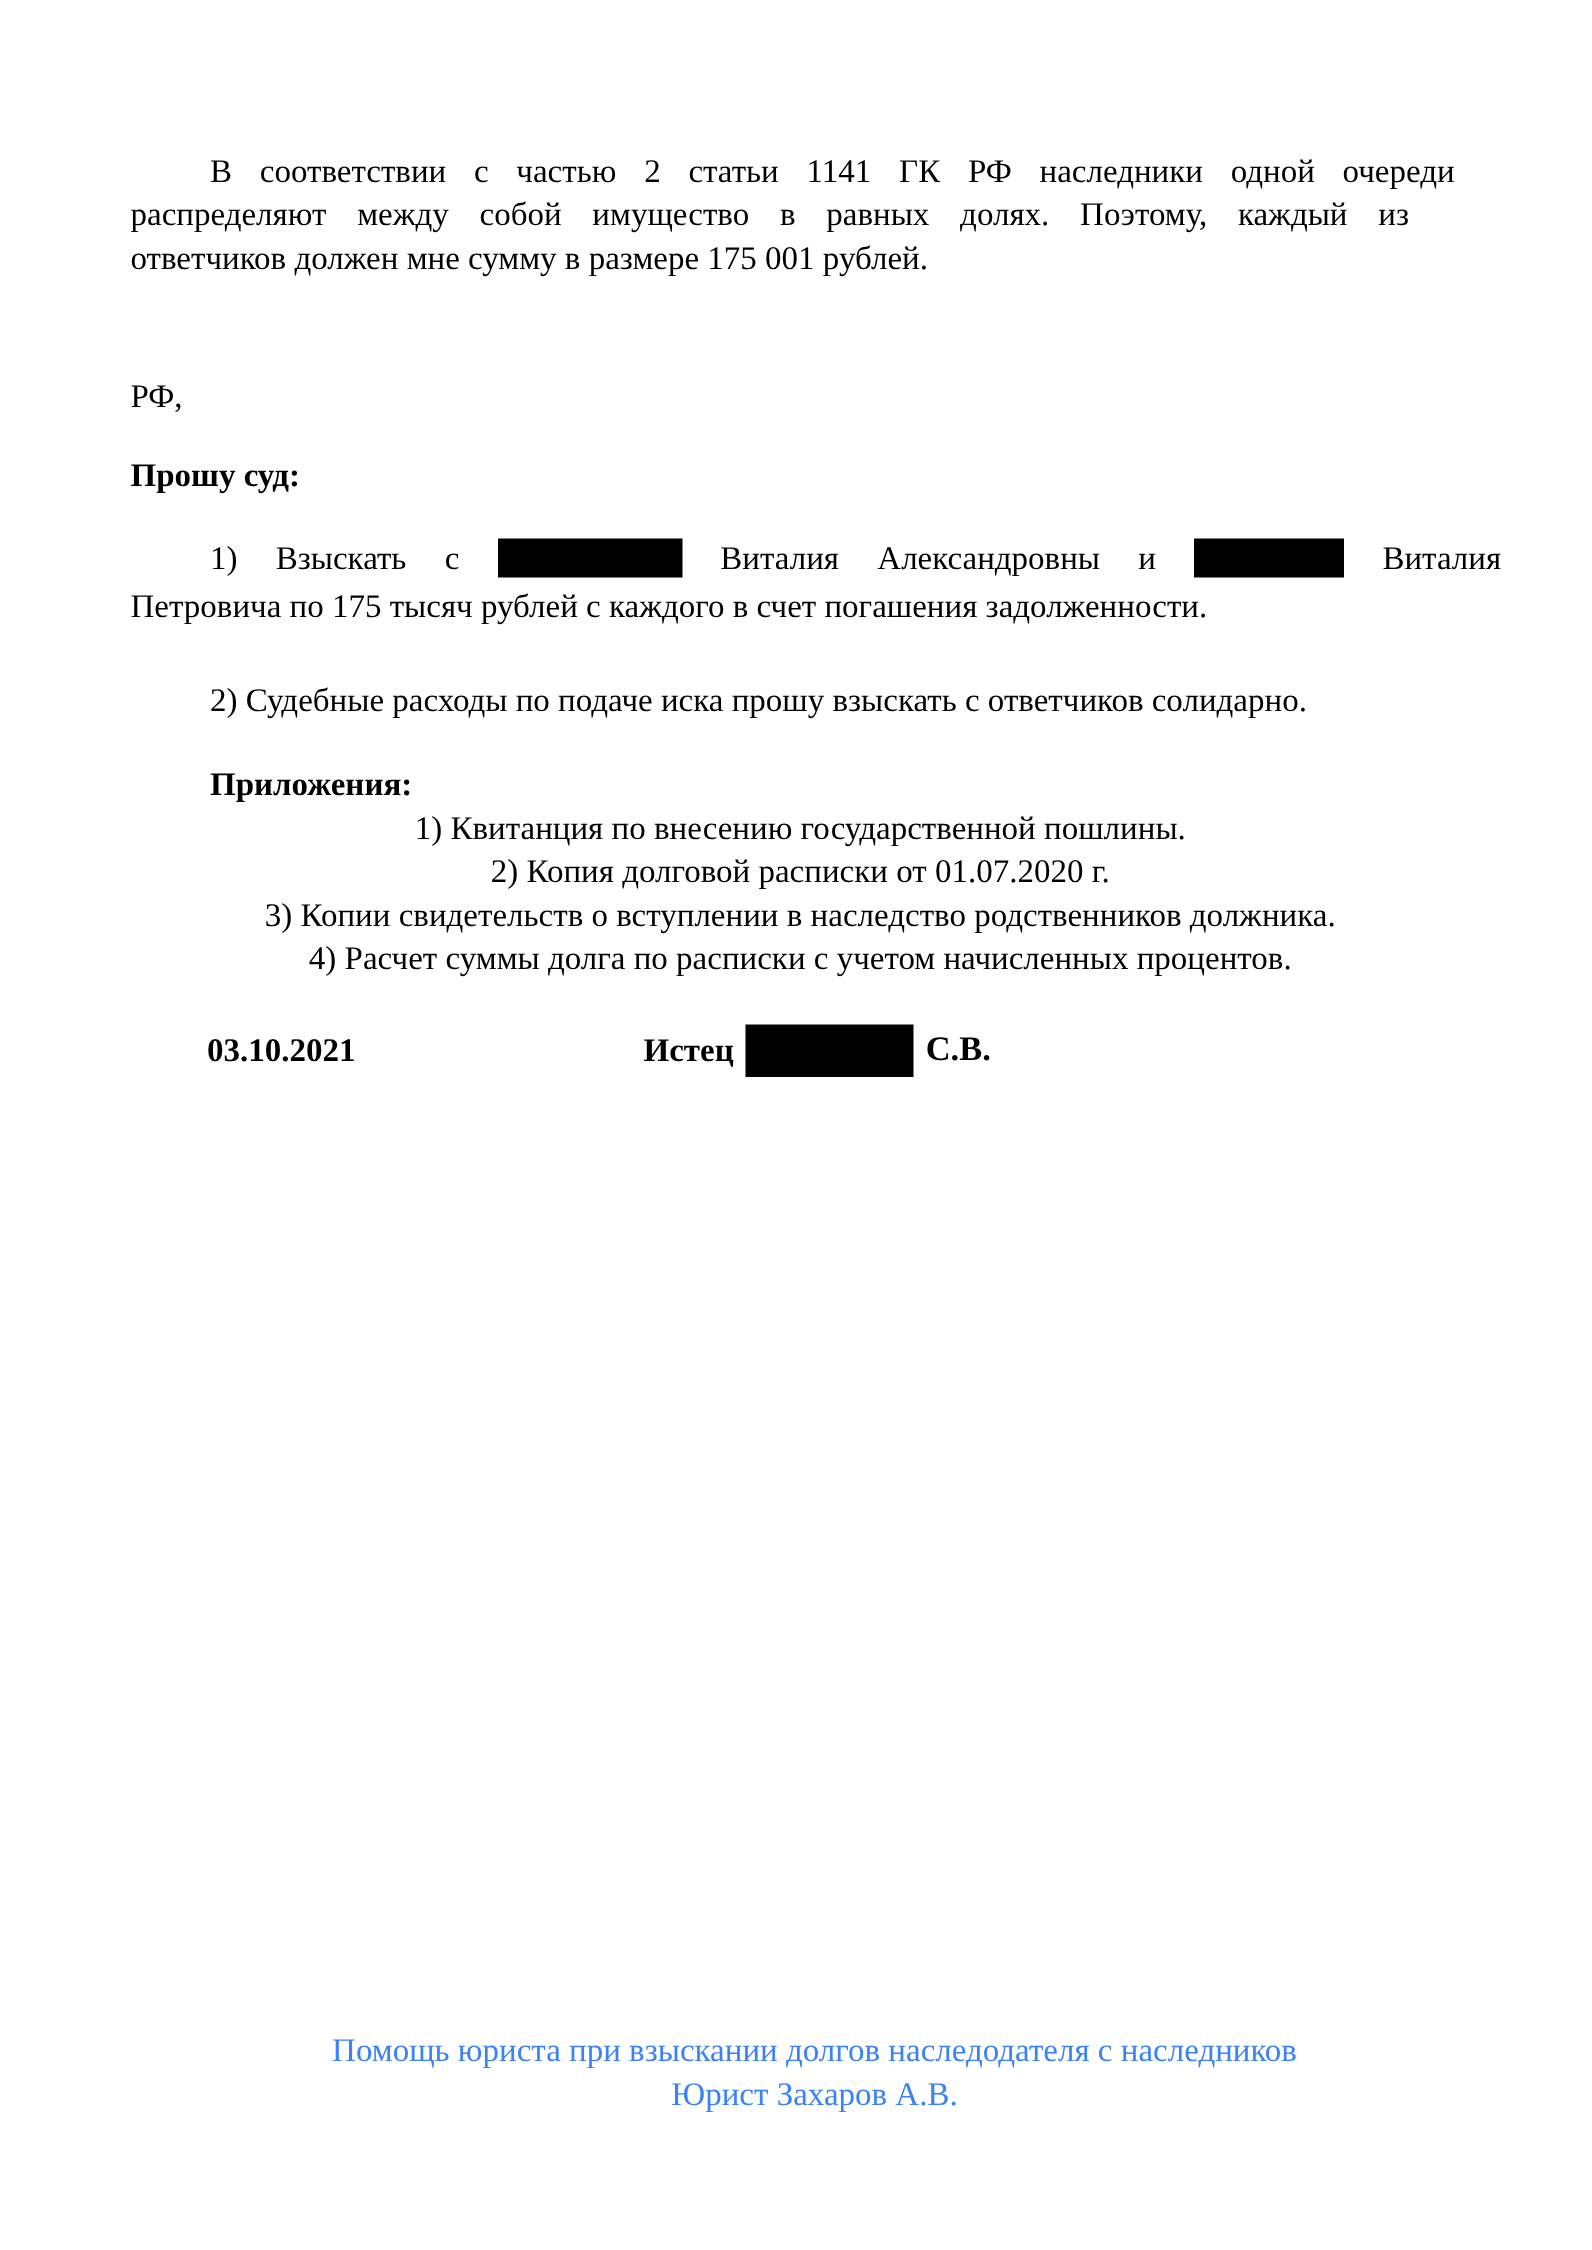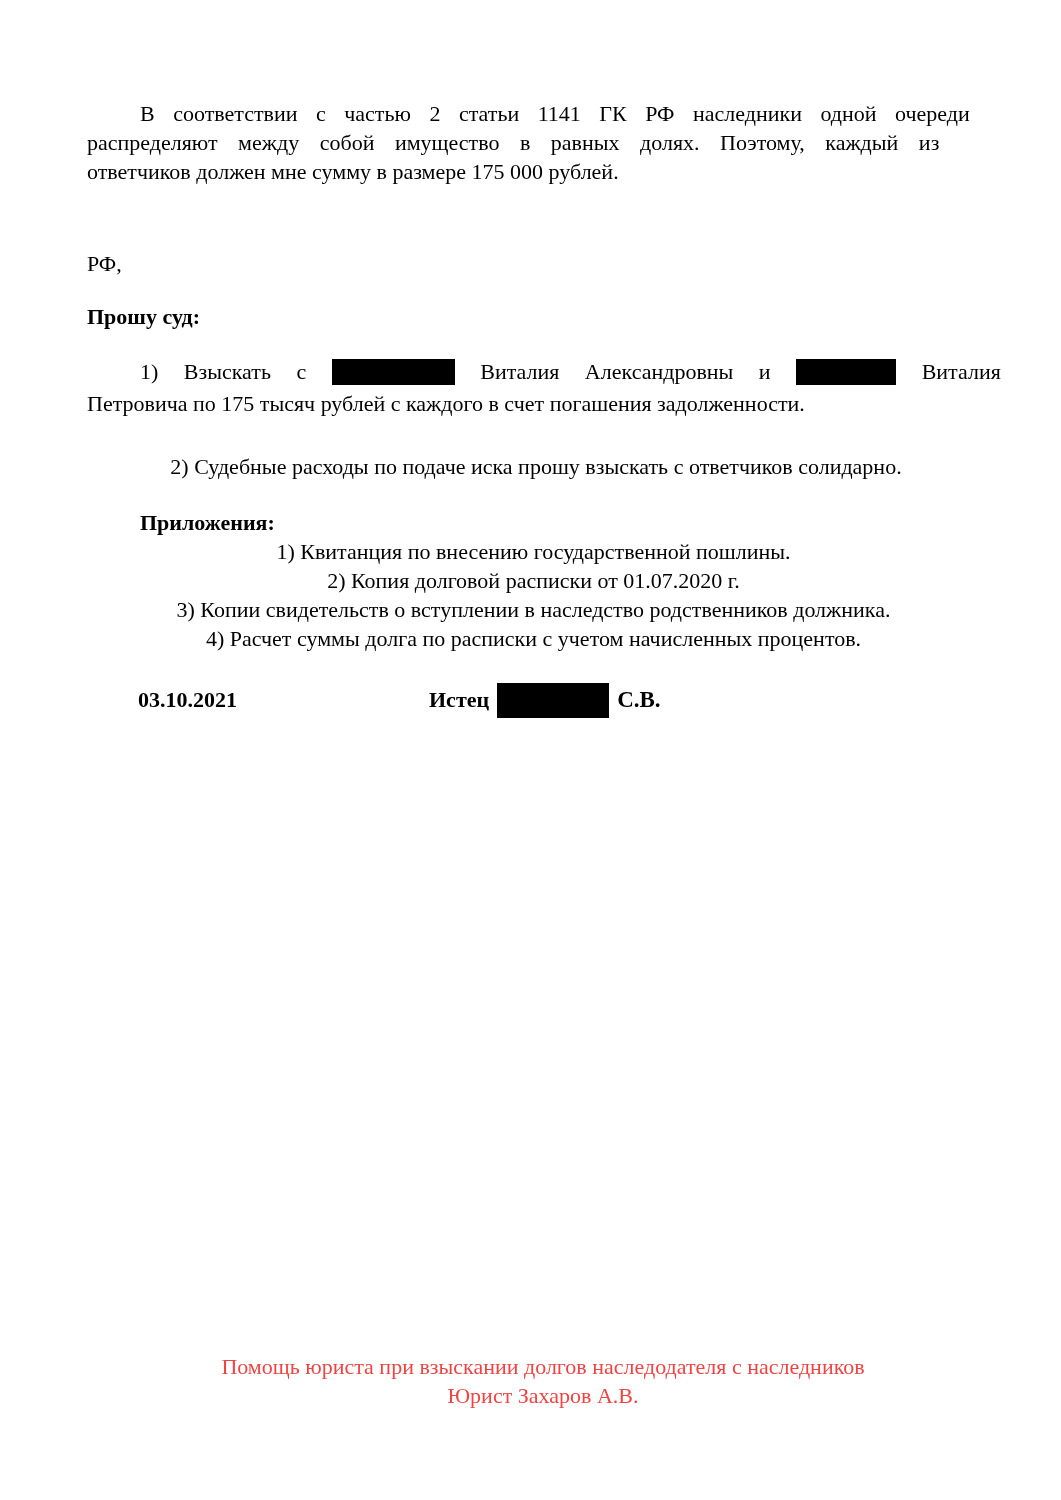--- a/index.html
+++ b/index.html
@@ -27,21 +27,21 @@
   .ws-15 { word-spacing: 15px; }
   .ws-8  { word-spacing: 8px; }
   .ws-20 { word-spacing: 20px; }
   .center-heading {
     margin: 24px 0 0 0;
     text-align: left;
     font-weight: bold;
   }
   .p-basis   { margin-top: 63px; }
   .p-claim1  { margin-top: 26px; }
-  .p-claim2  { margin-top: 34px; text-align: center; }
+  .p-claim2  { margin-top: 34px; }
   .attachments-heading { margin-top: 27px; font-weight: bold; }
   .attachments-list p { margin: 0; padding-left: 48px; white-space: nowrap; text-align: center; }
   .redaction {
     display: inline-block;
     background: #000000;
     vertical-align: middle;
     margin-bottom: 4px;
   }
   .redaction.name-1 { width: 123px; height: 26px; }
   .redaction.name-2 { width: 100px; height: 26px; }
@@ -53,33 +53,33 @@
   }
   .signature-row .date { margin-left: 51px; }
   .signature-row .plaintiff-label { margin-left: 192px; }
   .signature-row .initials { font-size: 23px; }
   .footer {
     position: absolute;
     top: 1352px;
     left: 70px;
     right: 0;
     text-align: center;
-    color: #ef4444;
+    color: #3b82f6;
   }
   .footer p { margin: 0; line-height: 29px; }
 </style>
 </head>
 <body>
 
 <div class="page">
 
   <p class="para">
     <span class="line indent ws-13">В соответствии с частью 2 статьи 1141 ГК РФ наследники одной очереди</span>
     <span class="line ws-15">распределяют между собой имущество в равных долях. Поэтому, каждый из</span>
-    <span class="line">ответчиков должен мне сумму в размере 175 000 рублей.</span>
+    <span class="line">ответчиков должен мне сумму в размере 175 001 рублей.</span>
   </p>
 
   <p class="para p-basis">
     <span class="line">РФ,</span>
   </p>
 
   <p class="para center-heading">Прошу суд:</p>
 
   <p class="para p-claim1">
     <span class="line indent ws-20"><span>1) Взыскать с</span>

